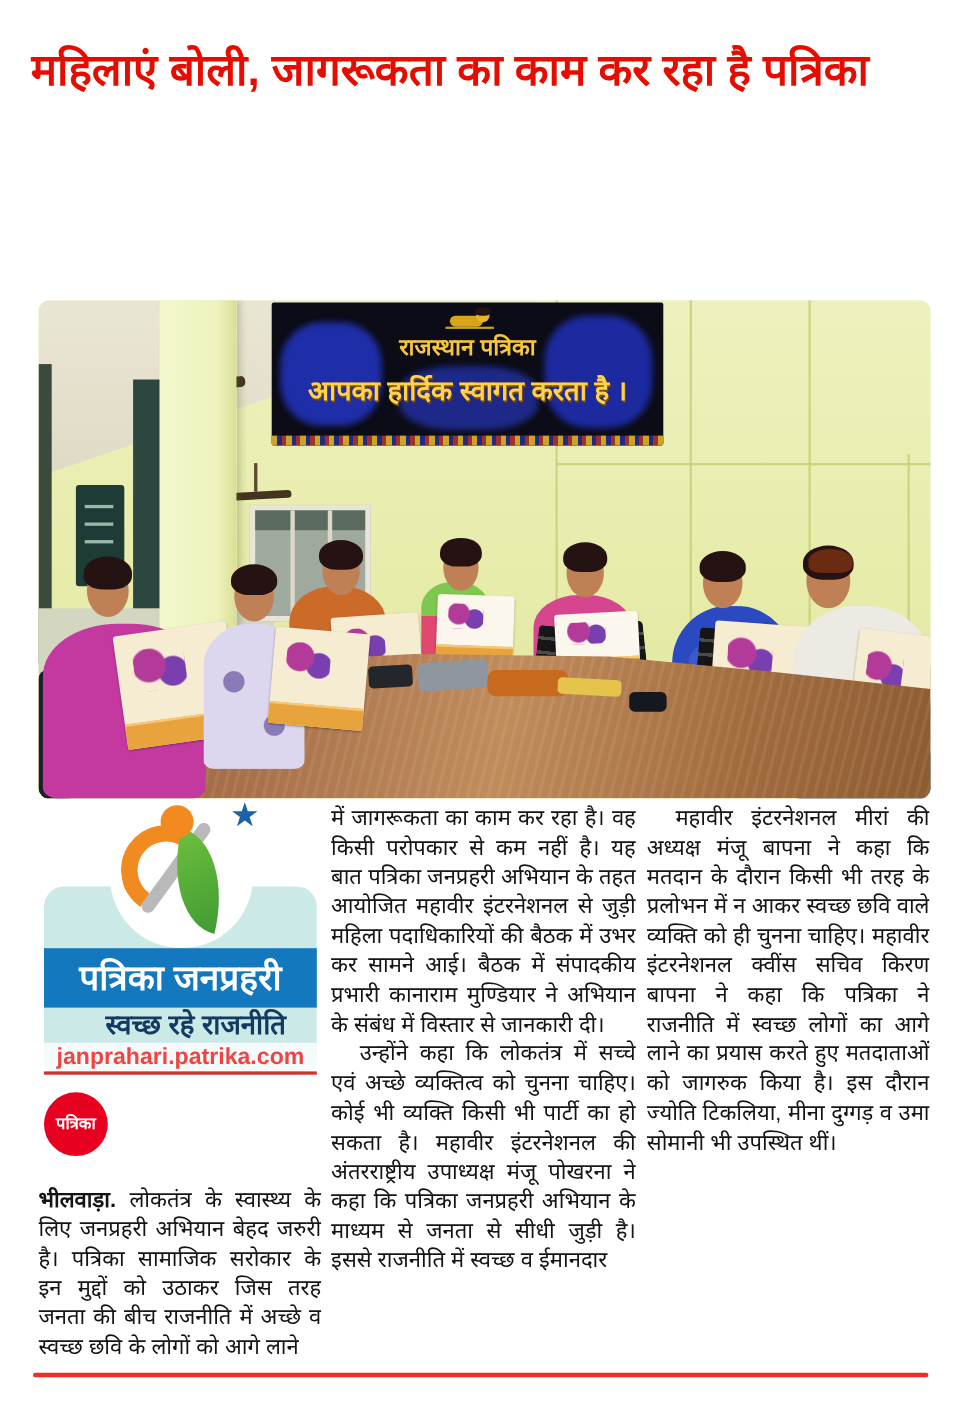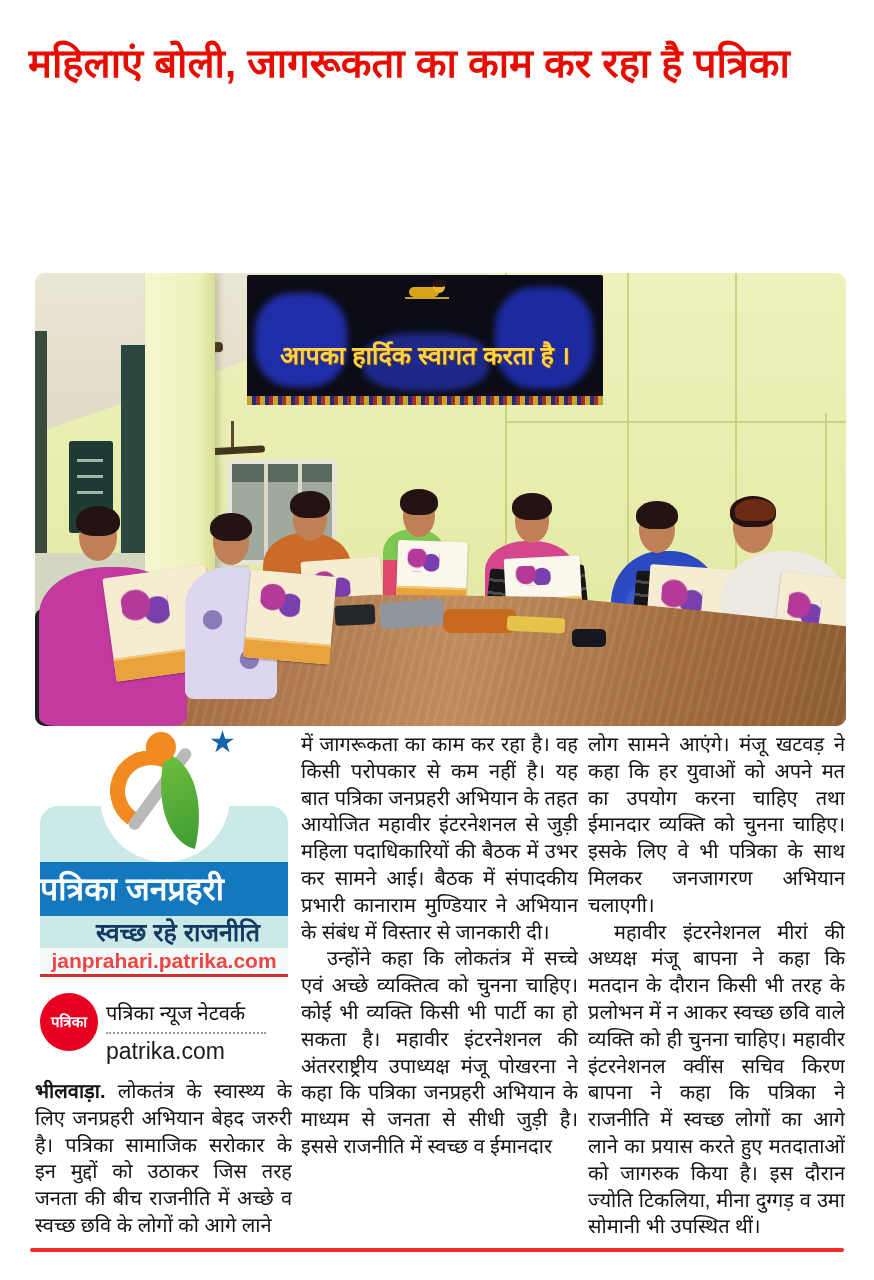--- a/index.html
+++ b/index.html
@@ -116,21 +116,21 @@
   .logo-swoosh { position:absolute; left:52px; top:8px; width:12px; height:98px;
     background:#b9b9b9; border-radius:8px; transform:rotate(36deg); }
   .logo-leaf { position:absolute; left:52px; top:26px; width:52px; height:86px;
     background:linear-gradient(140deg,#6fbf3e,#3f9b33); border-radius:0 100% 0 100%;
     transform:rotate(14deg); }
   .logo-head { position:absolute; left:44px; top:0; width:30px; height:30px;
     background:#f08a21; border-radius:50%; }
   .logo-star { position:absolute; right:-4px; top:-8px; color:#1b63a8; font-size:30px; }
   .logo-band { position:absolute; left:40px; top:862px; width:248px; height:54px;
     background:#1478be; color:#ffffff; font-size:32px; font-weight:800;
-    line-height:54px; white-space:nowrap; overflow:hidden; }
+    text-align:center; line-height:54px; white-space:nowrap; overflow:hidden; }
   .logo-tagline { position:absolute; left:40px; top:916px; width:276px; height:32px;
     color:#123a63; font-size:25px; font-weight:700; text-align:center; line-height:32px; white-space:nowrap; }
   .logo-url { position:absolute; left:40px; top:948px; width:248px; height:26px;
     background:#f4fbfa; color:#ef4444; font-size:21px; font-weight:800;
     text-align:center; line-height:26px; border-radius:0 0 6px 6px; }
   .logo-redline { position:absolute; left:40px; top:974px; width:248px; height:3px; background:#d43032; }
   
   .byline-badge { position:absolute; left:40px; top:993px; width:58px; height:58px;
     background:#e80021; border-radius:50%; color:#fff; font-size:15px; font-weight:800;
     text-align:center; line-height:58px; }
@@ -190,20 +190,21 @@
 
     <div class="abs banner">
       <div class="blob" style="left:8px;top:18px;width:92px;height:94px;background:#2334c2;opacity:.85;"></div>
       <div class="blob" style="left:248px;top:12px;width:98px;height:102px;background:#1f2fb8;opacity:.85;"></div>
       <div class="blob" style="left:116px;top:58px;width:126px;height:58px;background:#2a3cd4;opacity:.6;"></div>
       <div class="banner-lion">
         <span class="body"></span>
           <span class="head"></span>
           <span class="base"></span>
       </div>
+      <div class="banner-l1">राजस्थान पत्रिका</div>
       <div class="banner-l2">आपका हार्दिक स्वागत करता है ।</div>
       <div class="banner-deco"></div>
     </div>
 
     <div class="chairback" style="left:168px;top:326px;width:40px;height:56px;"></div>
     <div class="chairback" style="left:766px;top:326px;width:45px;height:126px;"></div>
 
     <div class="body" style="left:348px;top:256px;width:62px;height:78px;background:linear-gradient(180deg,#7ec850 0 40%,#e0486e 40% 100%);"></div>
     <div class="head" style="left:368px;top:222px;width:32px;height:42px;"></div>
     <div class="paper" style="left:362px;top:268px;width:70px;height:60px;background:#fbf7ec;transform:rotate(2deg);"></div>
@@ -259,34 +260,29 @@
     <div class="logo-leaf"></div>
     <div class="logo-head"></div>
     <div class="logo-star">★</div>
   </div>
   <div class="logo-band">पत्रिका जनप्रहरी</div>
   <div class="logo-tagline">स्वच्छ रहे राजनीति</div>
   <div class="logo-url">janprahari.patrika.com</div>
   <div class="logo-redline"></div>
 
   <div class="byline-badge">पत्रिका</div>
-  <div class="byline-text">
-    <div class="byline-network">पत्रिका न्यूज नेटवर्क</div>
-    <div class="byline-site">patrika.com</div>
-  </div>
 
   <div class="col col1">
     <p><span class="dateline">भीलवाड़ा.</span><span> लोकतंत्र के स्वास्थ्य के लिए जनप्रहरी अभियान बेहद जरुरी है। पत्रिका सामाजिक सरोकार के इन मुद्दों को उठाकर जिस तरह जनता की बीच राजनीति में अच्छे व स्वच्छ छवि के लोगों को आगे लाने</span></p>
   </div>
 
   <div class="col col2">
     <p>में जागरूकता का काम कर रहा है। वह किसी परोपकार से कम नहीं है। यह बात पत्रिका जनप्रहरी अभियान के तहत आयोजित महावीर इंटरनेशनल से जुड़ी महिला पदाधिकारियों की बैठक में उभर कर सामने आई। बैठक में संपादकीय प्रभारी कानाराम मुण्डियार ने अभियान के संबंध में विस्तार से जानकारी दी।</p>
     <p class="indent">उन्होंने कहा कि लोकतंत्र में सच्चे एवं अच्छे व्यक्तित्व को चुनना चाहिए। कोई भी व्यक्ति किसी भी पार्टी का हो सकता है। महावीर इंटरनेशनल की अंतरराष्ट्रीय उपाध्यक्ष मंजू पोखरना ने कहा कि पत्रिका जनप्रहरी अभियान के माध्यम से जनता से सीधी जुड़ी है। इससे राजनीति में स्वच्छ व ईमानदार</p>
   </div>
 
   <div class="col col3">
-    <p>लोग सामने आएंगे। मंजू खटवड़ ने कहा कि हर युवाओं को अपने मत का उपयोग करना चाहिए तथा ईमानदार व्यक्ति को चुनना चाहिए। इसके लिए वे भी पत्रिका के साथ मिलकर जनजागरण अभियान चलाएगी।</p>
     <p class="indent">महावीर इंटरनेशनल मीरां की अध्यक्ष मंजू बापना ने कहा कि मतदान के दौरान किसी भी तरह के प्रलोभन में न आकर स्वच्छ छवि वाले व्यक्ति को ही चुनना चाहिए। महावीर इंटरनेशनल क्वींस सचिव किरण बापना ने कहा कि पत्रिका ने राजनीति में स्वच्छ लोगों का आगे लाने का प्रयास करते हुए मतदाताओं को जागरुक किया है। इस दौरान ज्योति टिकलिया, मीना दुग्गड़ व उमा सोमानी भी उपस्थित थीं।</p>
   </div>
 
   <div class="bottom-rule"></div>
 
 </div>
 
 </body></html>

